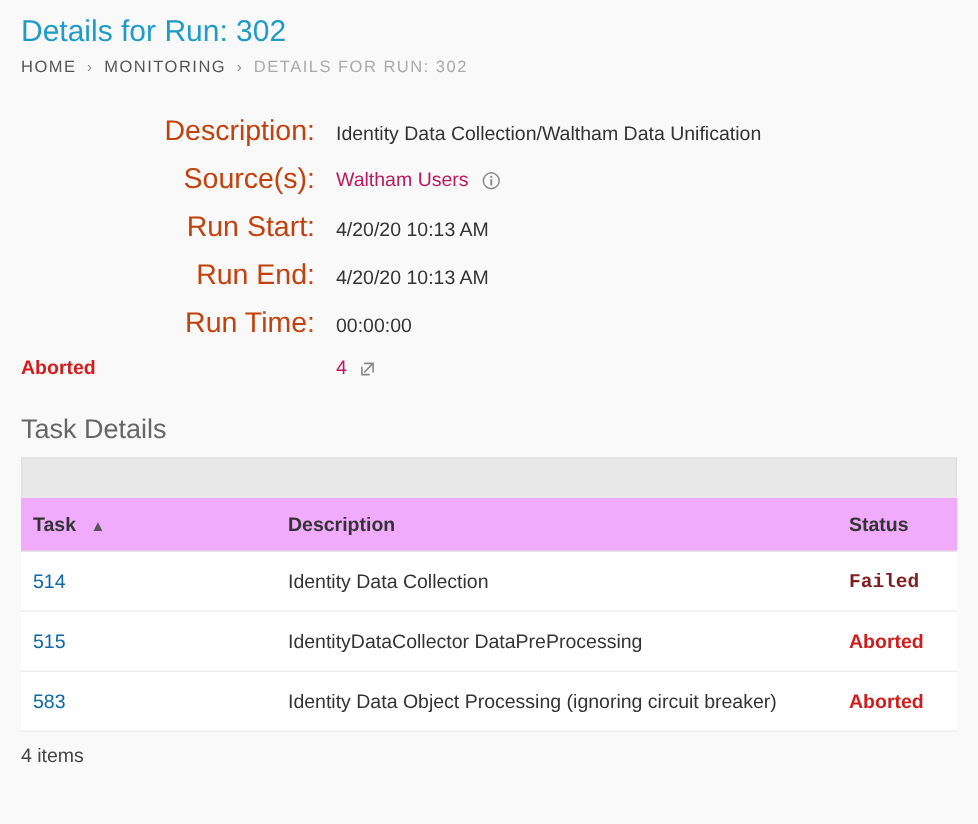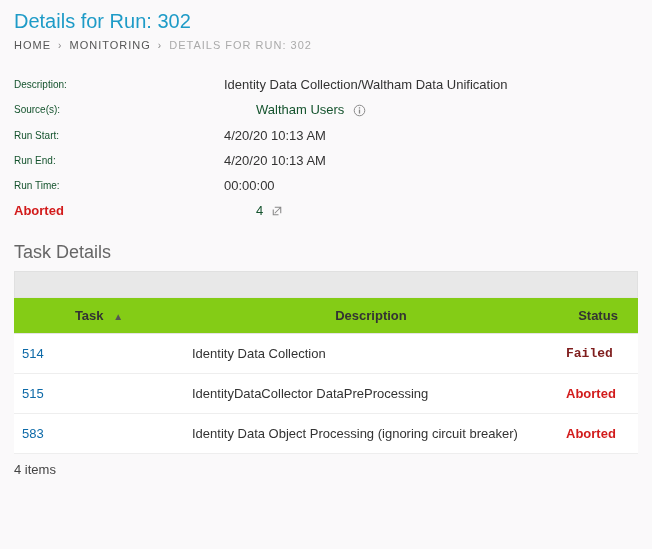--- a/index.html
+++ b/index.html
@@ -26,28 +26,28 @@
   .breadcrumb .sep { color: #888; margin: 0 3px; font-size: 10px;}
   .breadcrumb .current { color: #aaa; }
   .details {
     display: grid;
     grid-template-columns: 210px 1fr;
     row-gap: 10px;
     padding: 6px 14px 24px 14px;
     align-items: center;
   }
   .details .label {
-    text-align: left;
-    color: #14532d;
+    text-align: right;
+    color: #c2410c;
     padding-right: 14px;
-    font-size: 10px;
+    font-size: 19px;
   }
   .details .value { color: #333; font-size: 13px; }
   .details .value.link { color: #0d6aa8; }
-  .details .value.link a { color: #14532d; text-decoration: none; margin-left: 32px; }
+  .details .value.link a { color: #be185d; text-decoration: none; }
   .details .value.aborted { color: #d21b1b; font-weight: 700; }
   .info-icon {
     display: inline-flex; align-items: center; justify-content: center;
     width: 14px; height: 14px; margin-left: 4px; vertical-align: middle;
   }
   .info-icon svg { width: 13px; height: 13px; }
   .ext-icon { display:inline-flex; margin-left:4px; vertical-align: middle;}
   .ext-icon svg { width:12px; height:12px; }
   .section-title {
     padding: 0 14px 8px 14px;
@@ -62,28 +62,28 @@
     border: 1px solid #e0e0e0;
     border-bottom: none;
   }
   table.tasks {
     width: 100%;
     border-collapse: collapse;
     background: #fff;
     table-layout: fixed;
   }
   table.tasks th {
-    text-align: center;
+    text-align: left;
     font-weight: 700;
     font-size: 13px;
     color: #333;
     padding: 10px 8px;
     border-top: 1px solid #e4e4e4;
     border-bottom: 1px solid #e4e4e4;
-    background: #84cc16;
+    background: #f0abfc;
   }
   table.tasks th .sort-icon { margin-left: 6px; font-size:10px; color:#555;}
   table.tasks td {
     padding: 12px 8px;
     border-bottom: 1px solid #eee;
     font-size: 13px;
     vertical-align: middle;
     margin-left: 24px;
   }
   table.tasks td.task-id a { color: #0d6aa8; text-decoration: none; }

